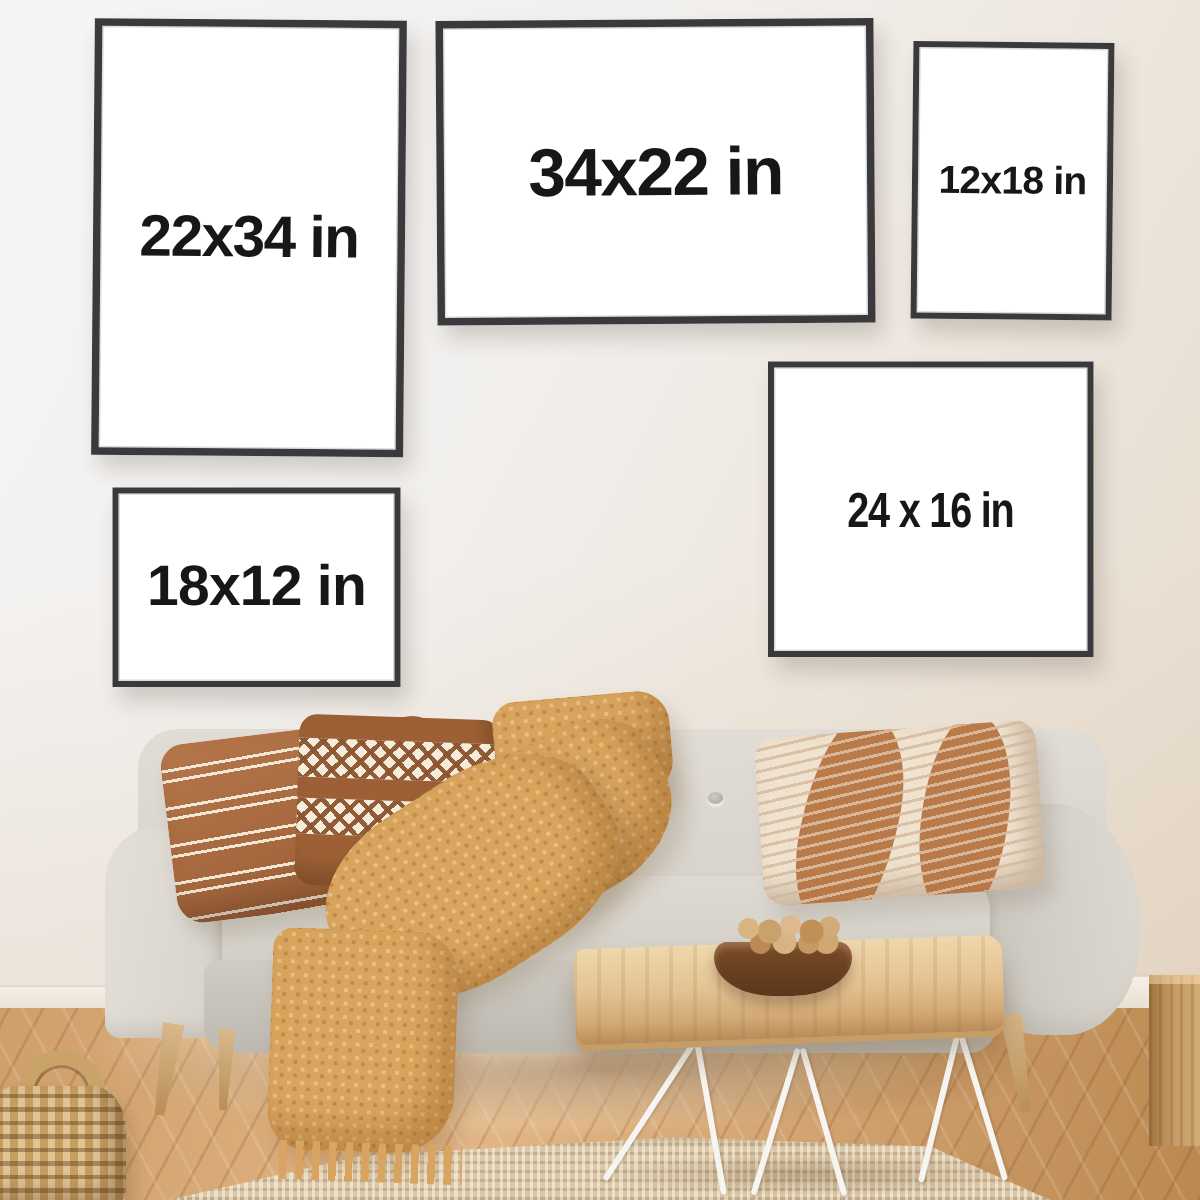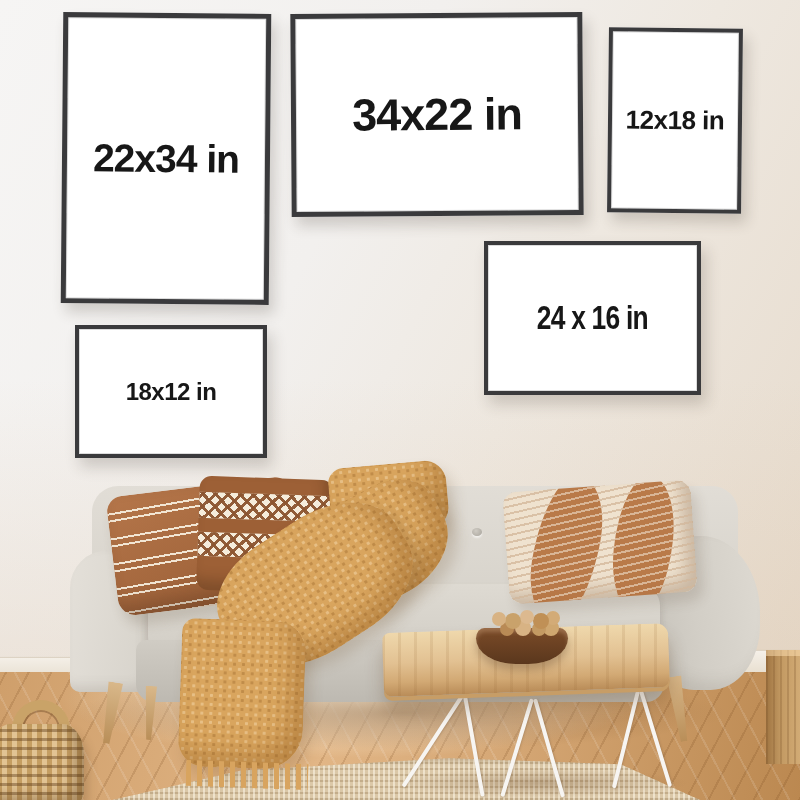--- a/index.html
+++ b/index.html
@@ -43,24 +43,24 @@
   }
   .frame .label { position:static; font-weight:bold; color:#171717; letter-spacing:-1px; white-space:nowrap; }
   #frame1 { left:62px;  top:13px;  width:208px; height:291px; transform:rotate(.5deg); }
   #frame1 .label { font-size:39px; }
   #frame2 { left:291px; top:13px;  width:292px; height:203px; transform:rotate(-.4deg); }
   #frame2 .label { font-size:45px; }
   #frame3 { left:608px; top:28px;  width:134px; height:185px; border-width:4px; transform:rotate(.6deg); }
   #frame3 .label { font-size:26px; letter-spacing:-.5px; }
   #frame4 { left:293px; top:237px; width:157px; height:220px; border-width:4px; }
   #frame4 .label { font-size:32px; transform:translateY(5px) scaleX(.8); letter-spacing:-1px; }
-  #frame5 { left:484px; top:241px; width:217px; height:154px; border-width:4px; }
+  #frame5 { left:512px; top:241px; width:217px; height:197px; border-width:4px; }
   #frame5 .label { font-size:33px; transform:scaleX(.8); letter-spacing:-1px; }
   #frame6 { left:75px;  top:325px; width:192px; height:133px; border-width:4px; }
-  #frame6 .label { font-size:24px; letter-spacing:-.5px; }
+  #frame6 .label { font-size:38px; letter-spacing:-.5px; }
 
   
   .rug {
     left:88px; top:756px; width:612px; height:44px; z-index:3;
     clip-path:polygon(4% 100%, 25% 33%, 59% 5%, 87% 19%, 100% 100%, 0 100%);
     background-color:#dbc8a8;
     background-image:
       repeating-linear-gradient(90deg, rgba(255,248,232,.55) 0 2px, rgba(255,248,232,0) 2px 5px),
       repeating-linear-gradient(0deg, rgba(140,110,70,.30) 0 2px, rgba(140,110,70,0) 2px 6px);
     box-shadow:inset 0 4px 6px rgba(120,90,55,.35);

